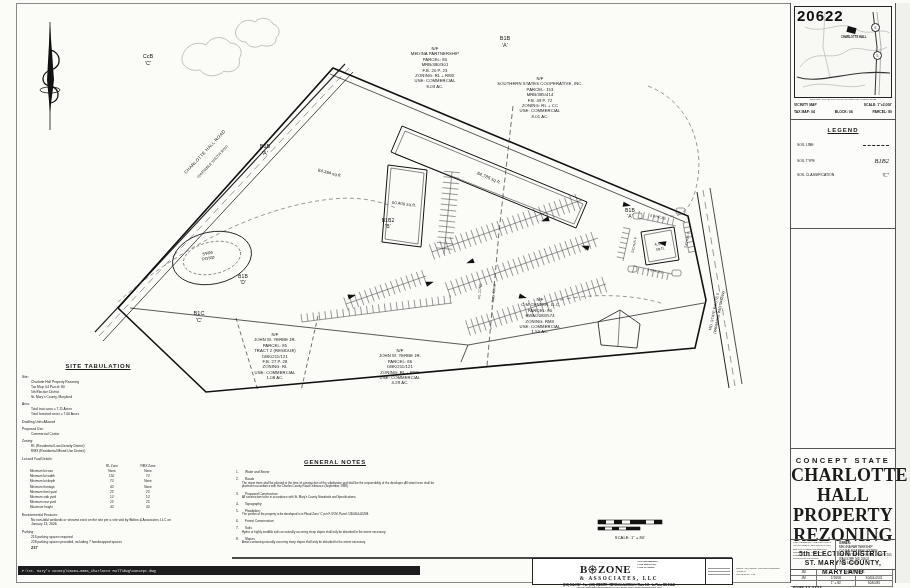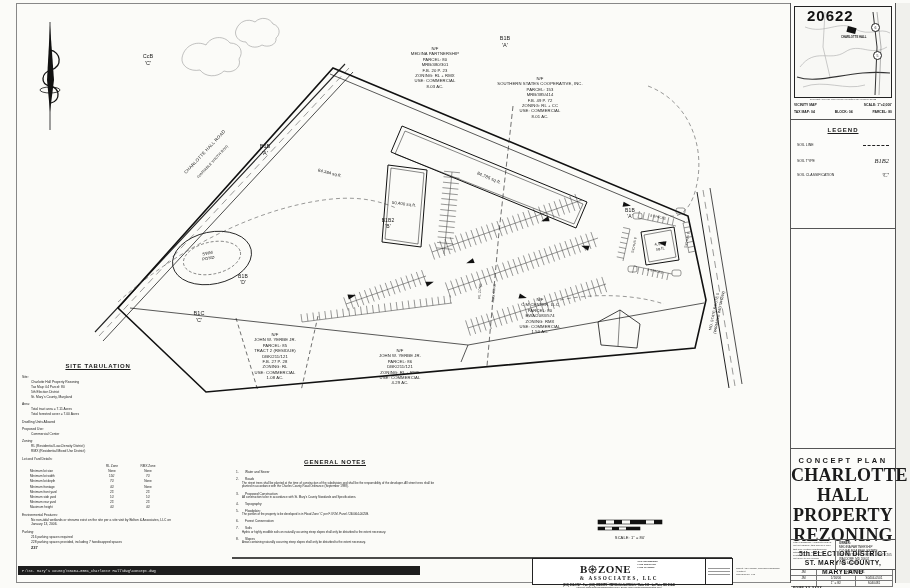--- a/index.html
+++ b/index.html
@@ -5,21 +5,21 @@
   html,body{margin:0;padding:0;background:#e9e9e5;}
   .sheet{position:relative;width:910px;height:588px;background:#fbfbf8;overflow:hidden;
          font-family:"Liberation Sans",sans-serif;color:#1b1b1b;}
   .plan-svg{position:absolute;left:0;top:0;z-index:1;}
   .lbl{position:absolute;z-index:2;white-space:pre-line;text-align:center;color:#1b1b1b;
        line-height:1.28;letter-spacing:.1px;}
   
   .rc{position:absolute;z-index:3;left:790px;top:3px;width:104px;height:580px;
       border-left:1px solid #555;border-right:1px solid #555;background:#fcfcfa;}
   .map-inset{position:absolute;left:3px;top:3px;width:96px;height:90px;border:1px solid #222;background:#f8f8f5;overflow:hidden;}
-  .map-number{position:absolute;left:12px;top:0;font-size:15px;font-weight:bold;letter-spacing:1px;color:#111;}
+  .map-number{position:absolute;left:2px;top:0;font-size:15px;font-weight:bold;letter-spacing:1px;color:#111;}
   .map-place{position:absolute;left:46px;top:29px;font-size:2.8px;font-weight:bold;text-align:center;line-height:1.2;}
   .map-marker{position:absolute;left:52px;top:20px;width:9px;height:6px;background:#111;transform:rotate(14deg);}
   .route-badge{position:absolute;width:7px;height:7px;border:.6px solid #222;border-radius:50%;
                font-size:3.5px;display:flex;align-items:center;justify-content:center;background:#fff;}
   .vic-copy{position:absolute;left:0;top:95px;width:100%;text-align:center;font-size:2.4px;color:#444;}
   .vic-row{position:absolute;left:0;width:100%;display:flex;justify-content:space-between;
            padding:0 3px;box-sizing:border-box;font-size:3.4px;font-weight:bold;}
   .divider{position:absolute;left:0;width:100%;border-top:1px solid #555;}
   .legend-title{position:absolute;left:0;top:124px;width:100%;text-align:center;font-size:6px;
                 font-weight:bold;letter-spacing:1px;text-decoration:underline;}
@@ -621,21 +621,21 @@
       <span class="script-sym">B1B2</span>
     </div>
     <div class="legend-row" style="top:168px;">
       <span>SOIL CLASSIFICATION</span>
       <span class="script-sym">'C'</span>
     </div>
 
     <div class="divider" style="top:225px;"></div>
 
     <div class="tb">
-      <div class="tb-kicker">CONCEPT PLAN</div>
+      <div class="tb-kicker">CONCEPT STATE</div>
       <div class="tb-big">CHARLOTTE HALL</div>
       <div class="tb-big">PROPERTY REZONING</div>
       <div class="tb-sub" style="margin-top:3px;">5th ELECTION DISTRICT</div>
       <div class="tb-sub">ST. MARY'S COUNTY, MARYLAND</div>
     </div>
 
     <div class="co-row">
       <div class="cert-note">If the Landscape Architect's seal is not cut (raised), this plan is a copy that may contain unauthorized alterations. The certification contained on this document shall not apply to any copies.</div>
       <div class="owner-cell">
         <div class="owner-heading">OWNER:</div>

